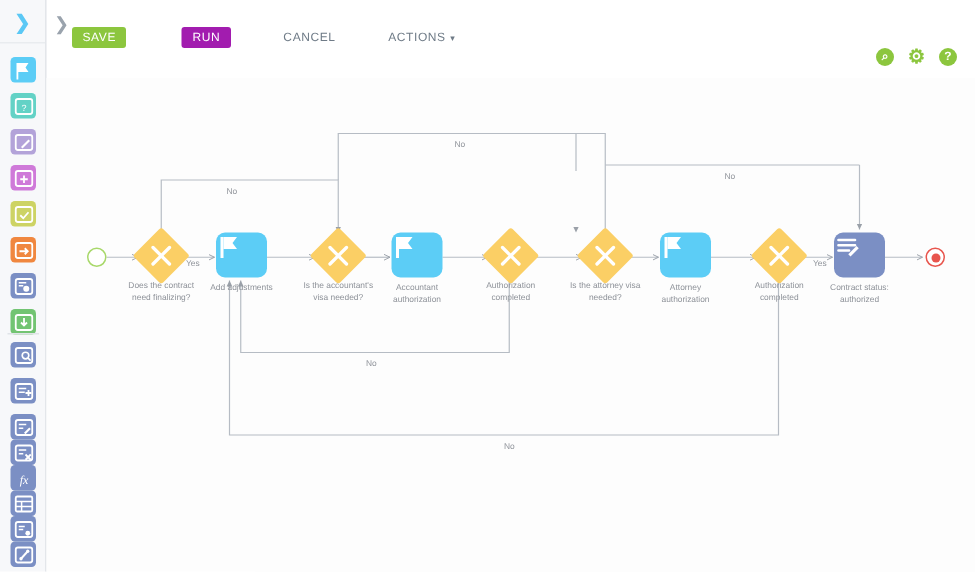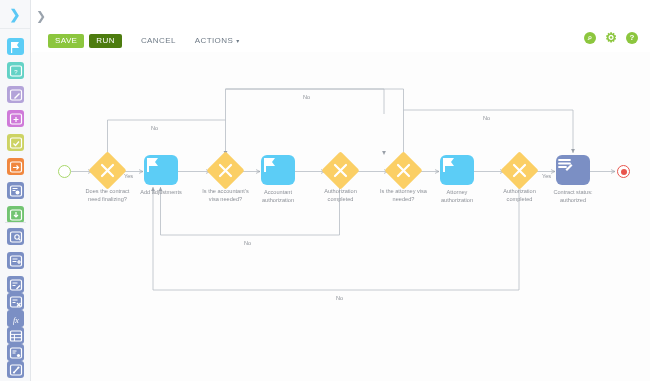--- a/index.html
+++ b/index.html
@@ -34,30 +34,30 @@
   #hdr-arrow{
     position:absolute;left:33px;top:8px;width:16px;height:16px;
     display:flex;align-items:center;justify-content:center;
     color:#9aa3ad;font-size:12px;cursor:pointer;
   }
   #title{
     position:absolute;left:50px;top:6px;
     font-size:15px;color:#5a6570;font-weight:400;letter-spacing:.2px;
     white-space:nowrap;
   }
-  #toolbar{position:absolute;left:48px;top:33px;height:15px;display:flex;align-items:center;}
+  #toolbar{position:absolute;left:48px;top:17px;height:15px;display:flex;align-items:center;gap:32px;}
   .tb-btn{
     height:14px;line-height:14px;padding:0 7px;border-radius:2px;
     font-size:8px;color:#fff;letter-spacing:.4px;cursor:pointer;
     display:inline-flex;align-items:center;
   }
   .tb-save{background:#8cc63e;}
-  .tb-run{background:#4d7c0f;margin-left:5px;}
+  .tb-run{background:#a21caf;margin-left:5px;}
   .tb-link{
-    margin-left:19px;font-size:8px;color:#6f7b87;letter-spacing:.4px;cursor:pointer;
+    margin-left:3px;font-size:8px;color:#6f7b87;letter-spacing:.4px;cursor:pointer;
     display:inline-flex;align-items:center;
   }
   .tb-caret{margin-left:3px;font-size:6px;color:#6f7b87;}
 
   #hdr-icons{position:absolute;right:12px;top:32px;display:flex;gap:9px;align-items:center;}
   .hicon{width:12px;height:12px;border-radius:50%;background:#8cc63e;color:#fff;
     font-size:8px;line-height:12px;text-align:center;cursor:pointer;font-weight:bold;}
   .hicon.gear{background:transparent;color:#8cc63e;font-size:13px;line-height:12px;}
 
   

